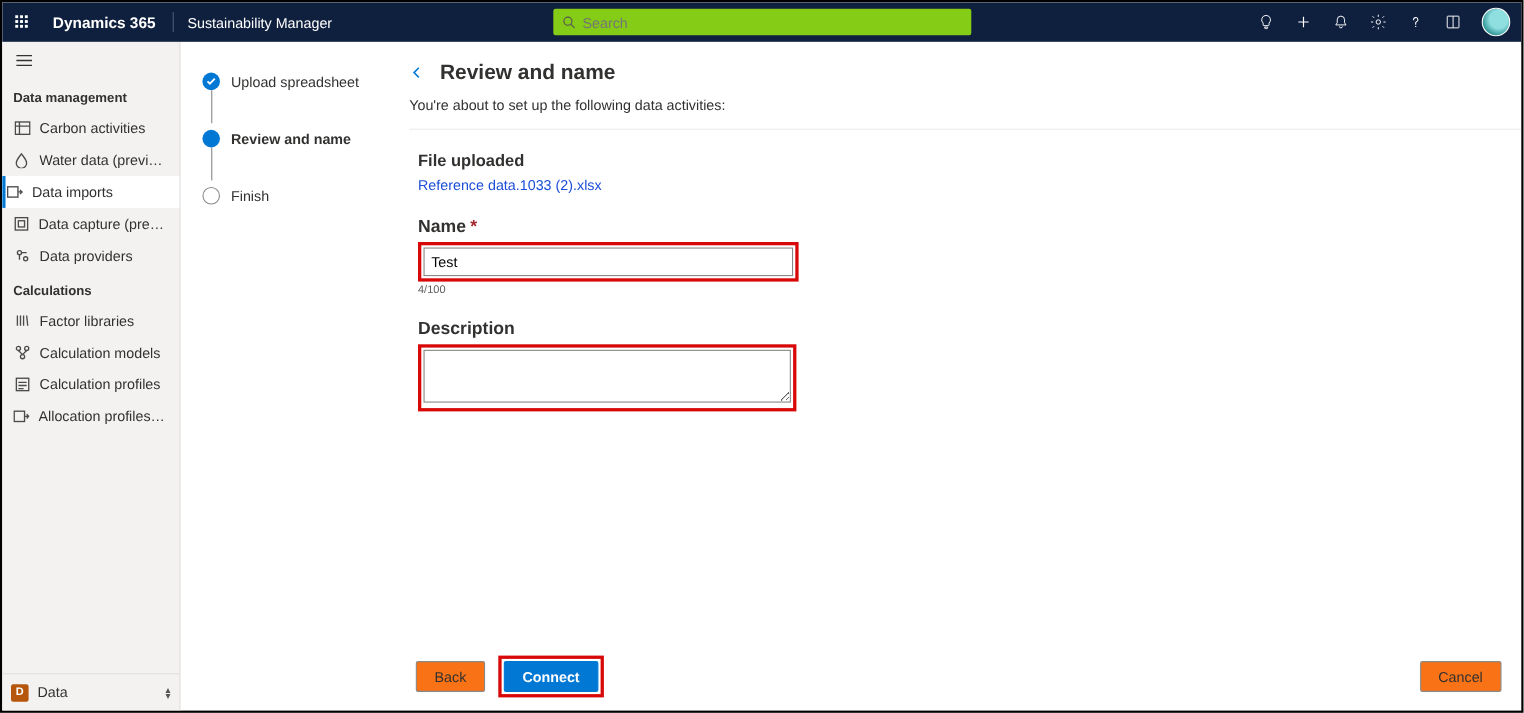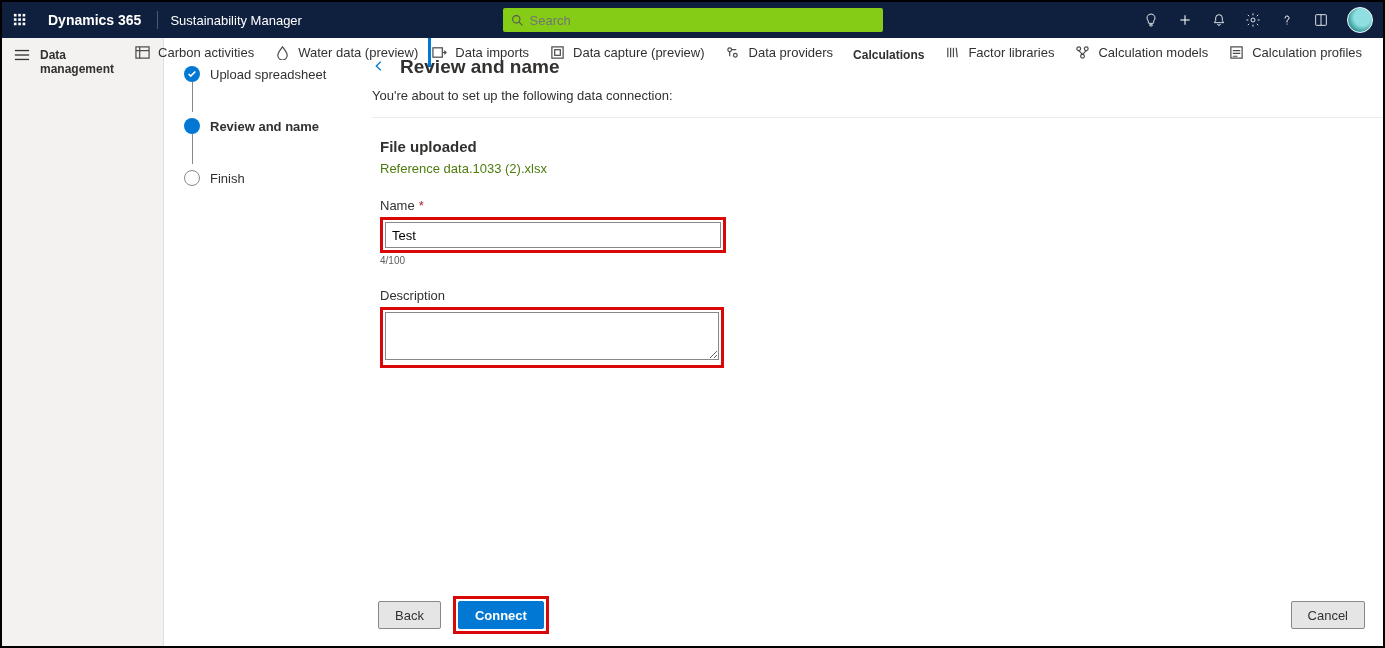--- a/index.html
+++ b/index.html
@@ -33,21 +33,21 @@
   .avatar {
     width:26px; height:26px; border-radius:50%;
     background: radial-gradient(circle at 60% 40%, #8fdfe0 40%, #3a9c9d 70%);
     border:1px solid #fff;
   }
 
   
   .shell { display:flex; height: calc(100% - 36px); }
 
   
-  .leftnav { width:162px; background:#f3f2f1; border-right:1px solid #e1dfdd; display:flex; flex-direction:row; }
+  .leftnav { width:162px; background:#f3f2f1; border-right:1px solid #e1dfdd; display:flex; flex-direction:column; }
   .ham { height:34px; display:flex; align-items:center; justify-content:flex-start; padding-left:12px; }
   .ham svg { width:16px; height:14px; stroke:#333; }
   .section-label { font-weight:600; font-size:12px; color:#323130; padding:10px 10px 6px 10px; }
   .nav-item {
     display:flex; align-items:center; gap:8px; padding:6px 10px 6px 10px; height:29px;
     color:#323130; cursor:pointer;
   }
   .nav-item.active { background:#fff; border-left:3px solid #0078d4; padding-left:0; font-weight:400; }
   .nav-item .nicon { width:16px; height:16px; display:flex; align-items:center; justify-content:center; }
   .nav-item .nicon svg { width:15px; height:15px; fill:none; stroke:#4b4b4b; stroke-width:1.3; }
@@ -80,43 +80,43 @@
   .main { flex:1; display:flex; flex-direction:column; position:relative; }
   .main-header { padding:18px 24px 14px 0; }
   .title-row { display:flex; align-items:center; gap:14px; margin-bottom:10px; }
   .backchev svg { width:14px; height:14px; stroke:#0078d4; fill:none; stroke-width:1.6; }
   .page-title { font-size:19px; font-weight:600; }
   .subtitle { font-size:13px; color:#323130; margin-left:0; padding-left:0; }
   .hr { height:1px; background:#edebe9; width:100%; }
 
   .form-area { padding:20px 0 0 8px; }
   .section-h { font-size:15px; font-weight:600; margin-bottom:6px; }
-  .filelink { font-size:13px; color:#4d7c0f; margin-bottom:22px; display:block; }
+  .filelink { font-size:13px; color:#1d4ed8; margin-bottom:22px; display:block; }
 
   .field { margin-bottom:22px; }
-  .field-label { font-size:13px; font-weight:400; margin-bottom:4px; display:flex; gap:4px;}
+  .field-label { font-size:16px; font-weight:700; margin-bottom:4px; display:flex; gap:4px;}
   .req { color:#a4262c; }
   .hl-box { border:3px solid #d80808; padding:2px; display:inline-block; }
   .text-input {
     width:336px; height:26px; border:1px solid #8a8886; padding:2px 6px; font-size:13px; outline:none;
   }
   .counter { font-size:10px; color:#605e5c; margin-top:2px; }
   .textarea {
     width:334px; height:48px; border:1px solid #8a8886; padding:4px 6px; font-size:13px; outline:none; resize:both;
   }
 
   .footer {
     position:absolute; bottom:0; left:0; right:0;
     display:flex; align-items:center; padding:10px 18px 12px 6px; gap:12px;
   }
   .btn {
     height:28px; padding:0 16px; font-size:13px; border-radius:2px; cursor:pointer;
     display:inline-flex; align-items:center; justify-content:center;
   }
-  .btn.secondary { background:#e5e5e5; border:1px solid #8a8886; color:#323130; }
+  .btn.secondary { background:#f97316; border:1px solid #8a8886; color:#323130; }
   .btn.primary { background:#0078d4; border:1px solid #0078d4; color:#fff; font-weight:600; }
   .hl-btn-wrap { border:3px solid #d80808; padding:2px; display:inline-block; }
   .footer .right { margin-left:auto; }
 </style>
 </head>
 <body>
 
 <div class="topbar">
   <div class="waffle">
     <svg viewBox="0 0 16 16" width="14" height="14">
@@ -314,21 +314,21 @@
   </div>
 
   <div class="main">
     <div class="main-header">
       <div class="title-row">
         <span class="backchev"><svg viewBox="0 0 16 16">
               <path d="M10 3 L5 8 L10 13"></path>
             </svg></span>
         <div class="page-title">Review and name</div>
       </div>
-      <div class="subtitle">You're about to set up the following data connection:</div>
+      <div class="subtitle">You're about to set up the following data activities:</div>
     </div>
     <div class="hr"></div>
 
     <div class="form-area">
       <div class="section-h">File uploaded</div>
       <div class="filelink">Reference data.1033 (2).xlsx</div>
 
       <div class="field">
         <div class="field-label">
           <span>Name</span>

